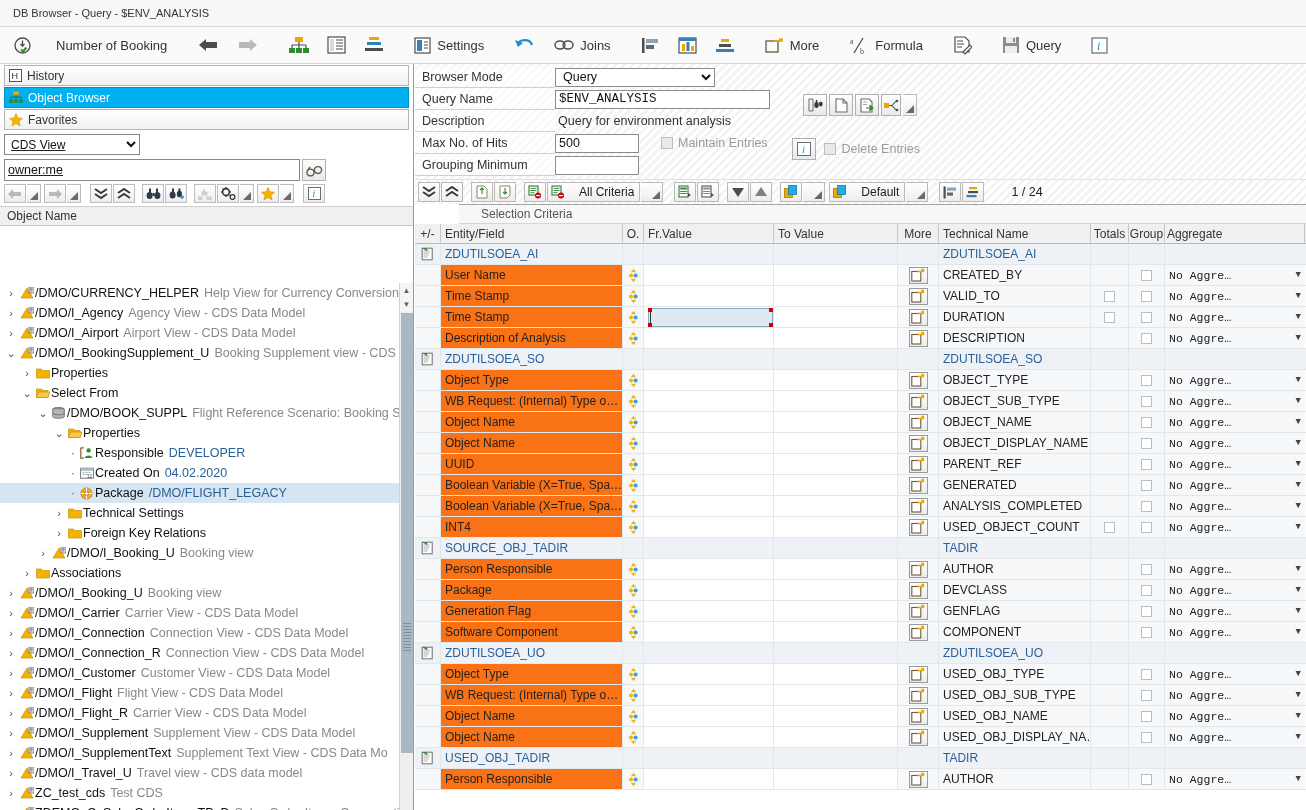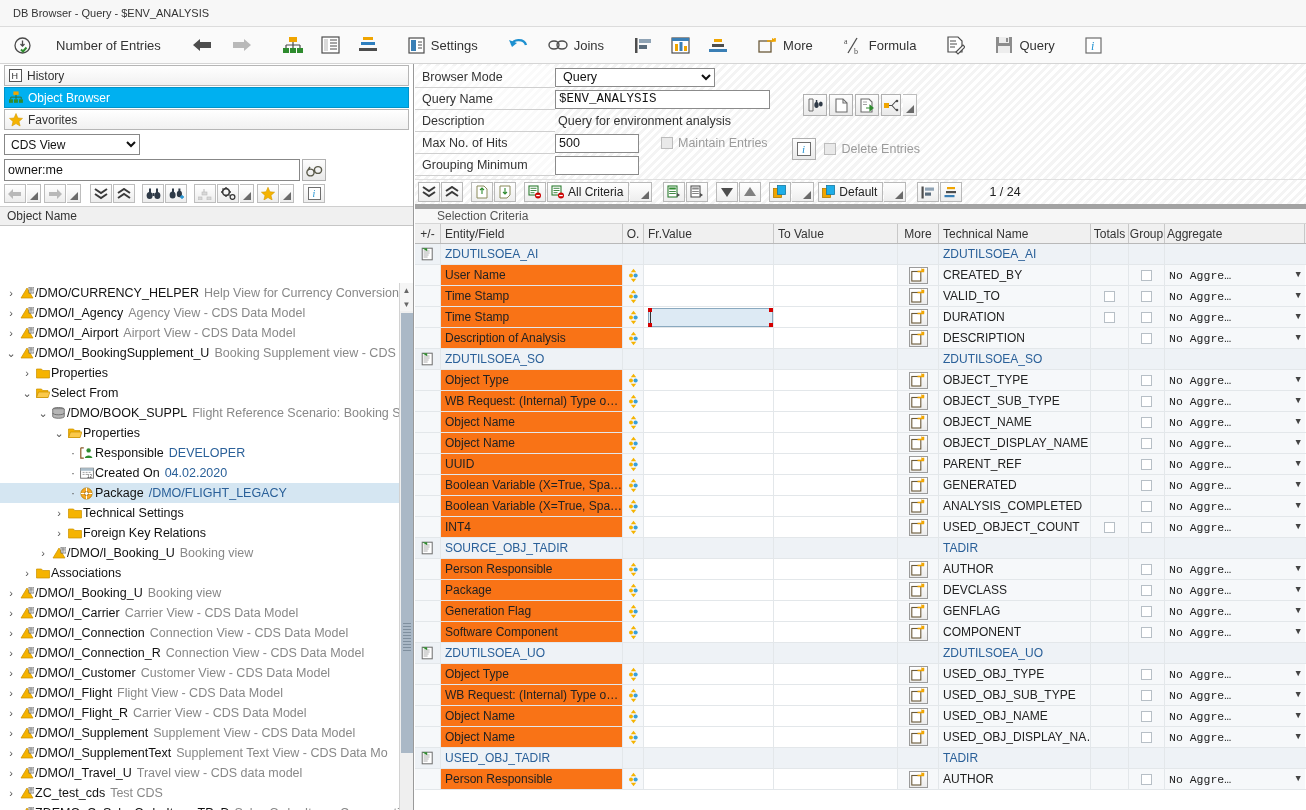--- a/index.html
+++ b/index.html
@@ -51,21 +51,21 @@
   .navbtn {
     height: 21px; margin: 1px 4px 0 4px;
     border: 1px solid #b6b6b6;
     background: linear-gradient(#ffffff,#f1f1f1);
     display: flex; align-items: center; gap: 5px;
     padding-left: 4px; font-size: 12px; color: #333;
   }
   .navbtn.sel {
     background: #00b0f0; border-color: #0093c9; color: #fff;
   }
-  .filterbar { padding: 4px 4px 0 4px; }
+  .filterbar { padding: 4px 4px 0 4px; text-decoration: underline; }
   .selectrow { display: flex; }
   select.cdssel {
     width: 136px; height: 21px; font-size: 12px;
     font-family: "Liberation Sans", sans-serif;
     border: 1px solid #878787; background: #fff; color: #111;
     padding-left: 2px;
   }
   .searchrow { display: flex; margin-top: 4px; gap: 2px; }
   input.searchinput {
     width: 296px; height: 22px; border: 1px solid #878787;
@@ -180,36 +180,36 @@
 
   .critbar {
     height: 25px; display: flex; align-items: center; padding: 2px 3px;
     background: repeating-linear-gradient(135deg,#ffffff 0 3px,#f4f4f4 3px 6px);
     border-top: 1px solid #e0e0e0;
   }
   .cb {
     height: 20px; min-width: 22px; border: 1px solid #b9b9b9;
     background: linear-gradient(#ffffff,#ededed);
     display: flex; align-items: center; justify-content: center;
-    gap: 3px; padding: 0 3px; margin-right: 1px; font-size: 12px; color: #222;
+    gap: 14px; padding: 0 3px; margin-right: 1px; font-size: 12px; color: #222;
   }
   .cb.wide { padding: 0 5px 0 3px; }
   .cb.dropcap { width: 13px; padding: 0; position: relative; border-left: none; margin-right: 4px;}
   .cb.dropcap:after {
     content: ""; position: absolute; right: 2px; bottom: 2px;
     border-left: 4px solid transparent; border-top: 4px solid transparent;
     border-right: 4px solid #6a6a6a; border-bottom: 4px solid #6a6a6a;
   }
   .cb-sep { width: 7px; }
   .pageind { margin-left: 26px; font-size: 12.5px; color: #222; }
   .selcrit {
-    height: 20px; background: #f7f7f7; border-top: 5px solid #a3a3a3;
+    height: 20px; background: #f7f7f7; border-top: 1px solid #a3a3a3;
     border-bottom: 1px solid #d6d6d6;
     display: flex; align-items: center; padding-left: 22px;
-    font-size: 12px; color: #555;
+    font-size: 12px; color: #555; margin-left: 44px;
   }
 
   
   .grid { width: 891px; font-size: 12px; }
   .grow { display: flex; height: 21px; border-bottom: 1px solid #e3e7ea; }
   .ghdr { height: 20px; background: #f0f0f0; border-bottom: 1px solid #b9b9b9; }
   .gcell {
     display: flex; align-items: center; overflow: hidden;
     white-space: nowrap; border-right: 1px solid #e3e7ea;
     padding-left: 4px;
@@ -279,21 +279,21 @@
     <div class="tb-item">
       <span>
         <svg width="19" height="19" viewBox="0 0 19 19">
           <circle cx="9.5" cy="9.5" r="7.5" fill="none" stroke="#4a4a4a" stroke-width="1.3"></circle>
           <path d="M9.5 4.5v5" stroke="#4a4a4a" stroke-width="1.3"></path>
           <path d="M7.5 8l2 2 2-2" fill="none" stroke="#4a4a4a" stroke-width="1.3"></path>
           <path d="M8 13.5l2 2 3.5-4" fill="none" stroke="#2e8b2e" stroke-width="2"></path>
         </svg>
       </span>
       <span style="width:12px"></span>
-      <span>Number of Entries</span>
+      <span>Number of Booking</span>
     </div>
 
     <div class="tb-item gap-l">
       <span>
         <svg width="22" height="16" viewBox="0 0 22 16">
           <path d="M9 2 L2 8 L9 14 L9 11 L20 11 L20 5 L9 5 Z" fill="#4d4d4d"></path>
         </svg>
       </span>
     </div>
     <div class="tb-item">

